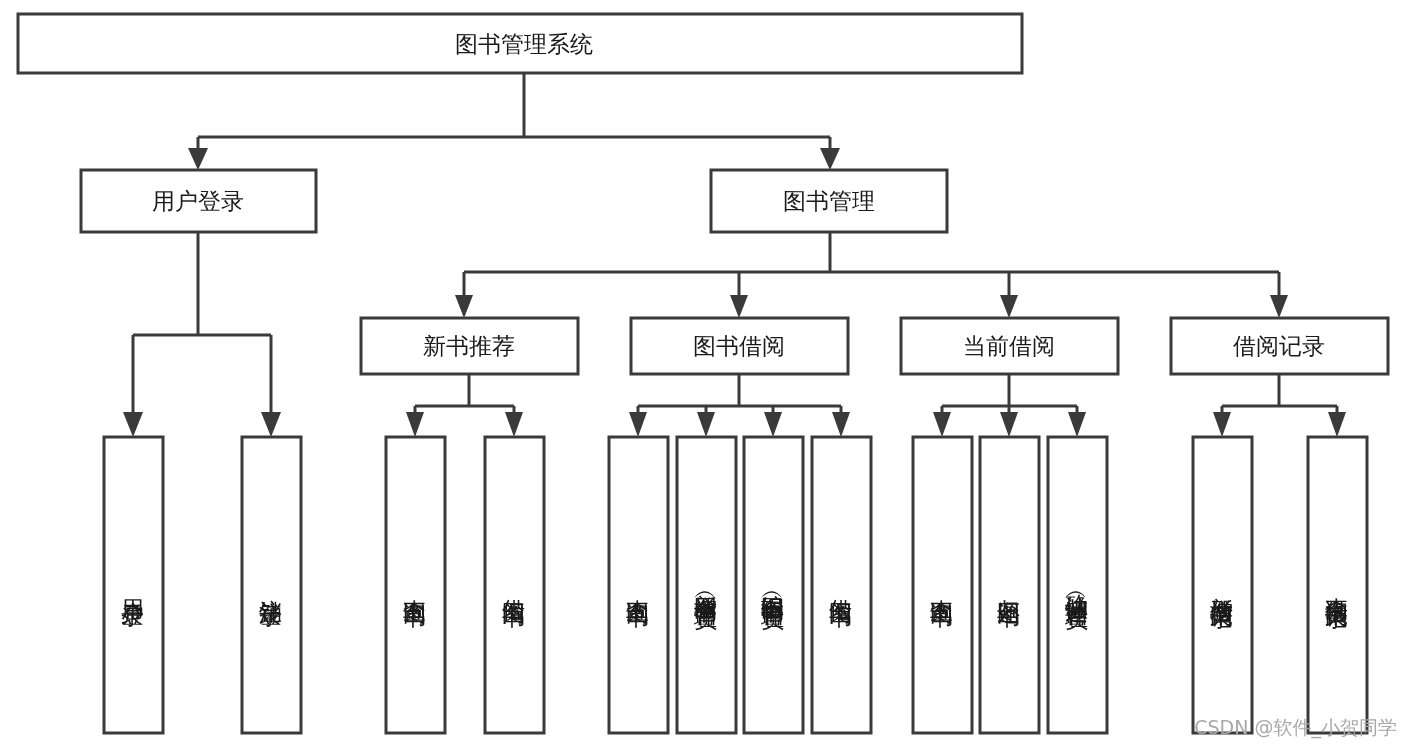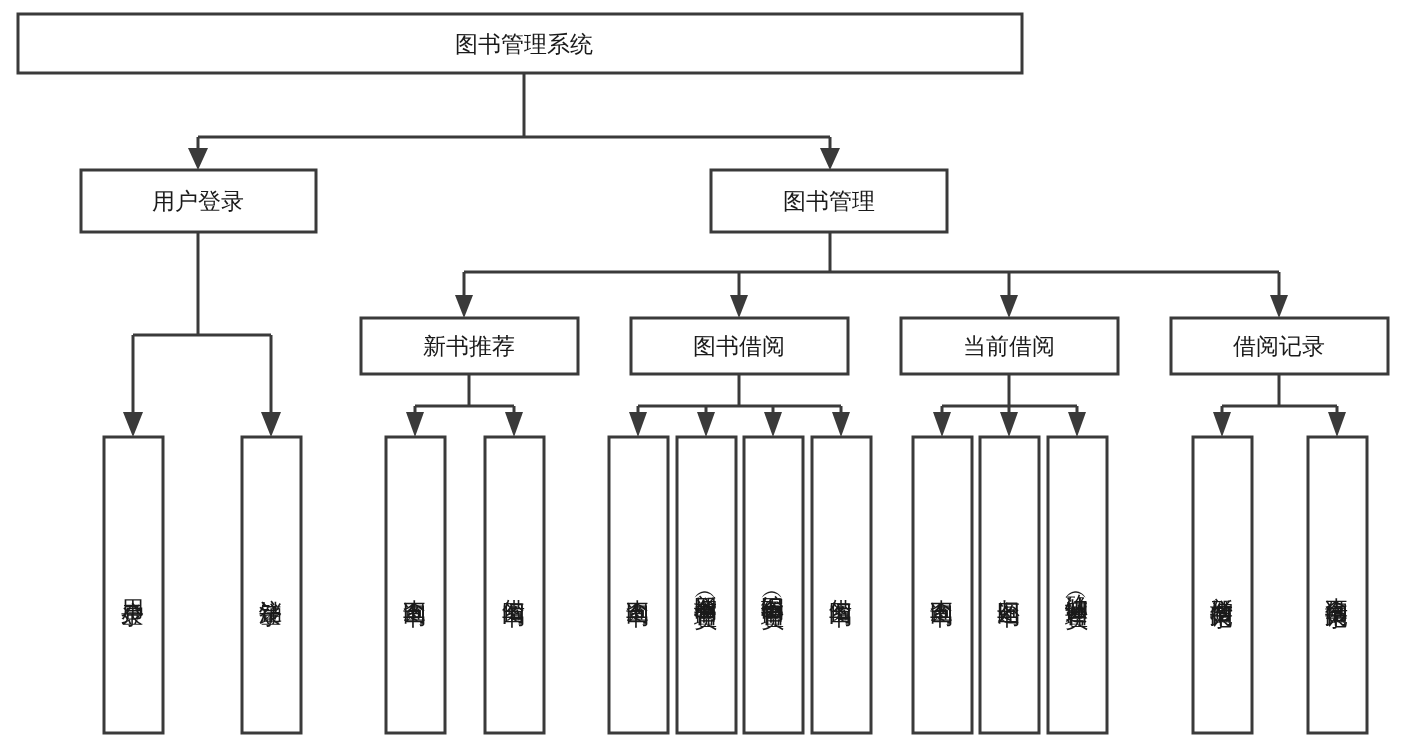--- a/index.html
+++ b/index.html
@@ -233,14 +233,15 @@
       <text class="node-label-v" x="1222" y="585">新增借阅记录</text>
     </g>
 
     <g>
       <rect class="node-rect" x="1308" y="437" width="59" height="296"></rect>
       <text class="node-label-v" x="1337" y="585">查询借阅记录</text>
     </g>
 
   </svg>
 
+  <div class="watermark-text">CSDN @软件_小贺同学</div>
 
 </div>
 
 </body></html>

